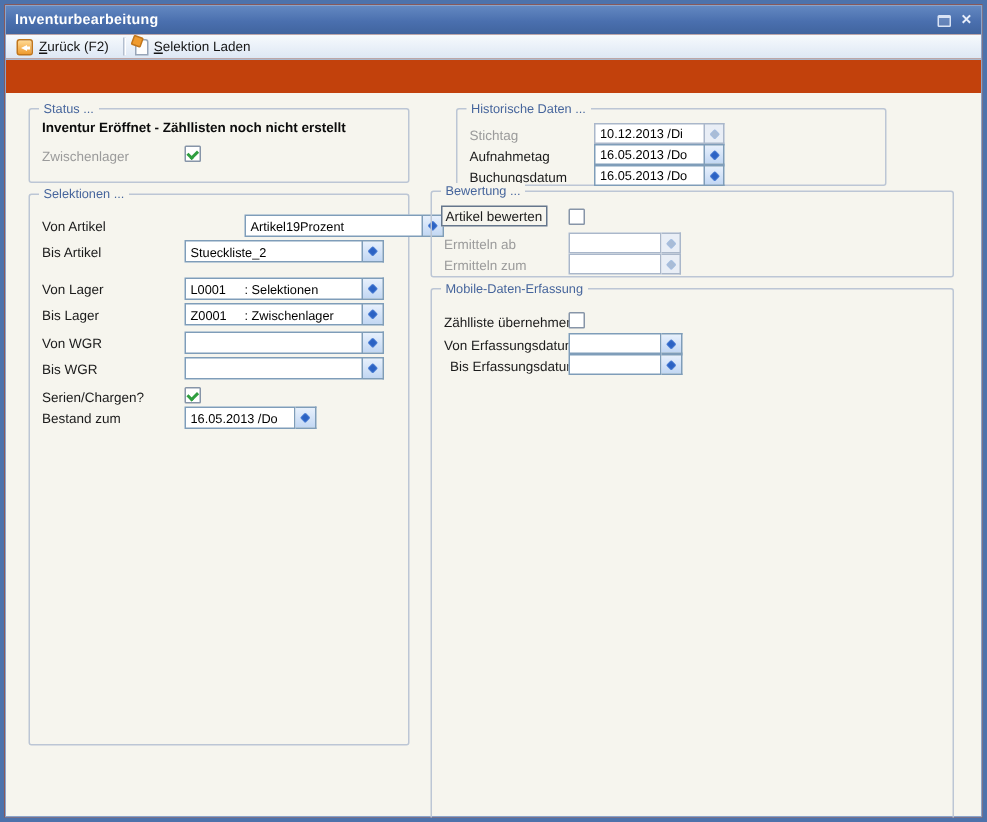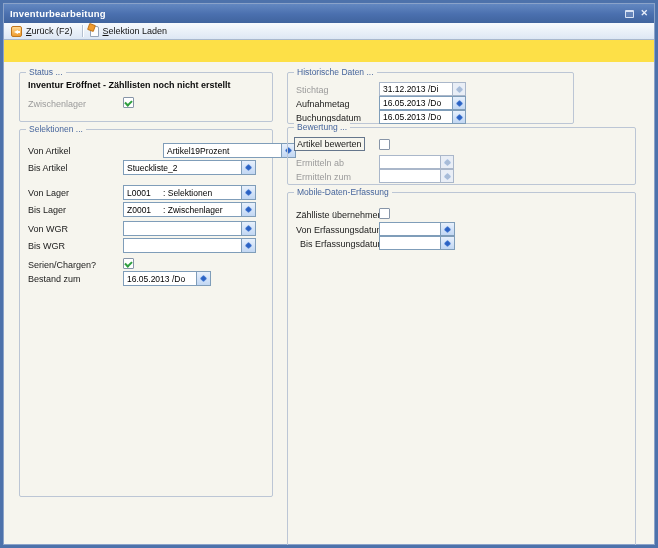--- a/index.html
+++ b/index.html
@@ -1,19 +1,19 @@
 <!DOCTYPE html>
 <html><head>
 <meta charset="utf-8">
 <style>
   html,body{margin:0;padding:0;background:#d8d8d8;}
   body{width:658px;height:548px;font-family:"Liberation Sans",sans-serif;-webkit-font-smoothing:antialiased;}
   .window{position:relative;width:658px;height:548px;box-sizing:border-box;
     border:3px solid #4d72ab;box-shadow:inset 0 0 0 1px #8ba3c9, 0 0 0 1px #2f5184;
-    background:#fde047;overflow:hidden;}
+    background:#c2410c;overflow:hidden;}
   
   .titlebar{position:absolute;left:1px;right:1px;top:1px;height:19px;
     background:linear-gradient(#6388c1,#4a6fae 55%,#40649e);
     display:flex;align-items:center;padding:0 6px;box-sizing:border-box;}
   .title{color:#ffffff;font-weight:bold;font-size:9.5px;letter-spacing:.2px;}
   .winctrls{margin-left:auto;display:flex;align-items:center;gap:6px;}
   .ctrl-restore{width:9px;height:8px;box-sizing:border-box;border:1px solid #d9e3f5;
     border-top:2px solid #d9e3f5;border-radius:1px;background:rgba(255,255,255,.15);cursor:default;}
   .ctrl-close{color:#e9effb;font-size:9px;font-weight:bold;line-height:9px;cursor:default;}
   
@@ -162,26 +162,26 @@
 
       <div class="lbl" style="left:8px;top:144px;">Bestand zum</div>
       <div class="field" style="left:103px;top:141px;">
         <div class="inp" style="width:74px;">16.05.2013 /Do</div>
         <div class="fbtn">
             <span class="diamond"></span>
           </div>
       </div>
     </div>
 
-    <div class="group" style="left:283px;top:10px;width:287px;height:52px;">
+    <div class="group" style="left:300px;top:10px;width:287px;height:52px;">
       <span class="gtitle">Historische Daten ...</span>
 
       <div class="lbl dis" style="left:8px;top:12px;">Stichtag</div>
       <div class="field h14 dis" style="left:91px;top:9px;">
-        <div class="inp" style="width:74px;">31.12.2013 /Di</div>
+        <div class="inp" style="width:74px;">10.12.2013 /Di</div>
         <div class="fbtn" style="width:13px;">
             <span class="diamond"></span>
           </div>
       </div>
 
       <div class="lbl" style="left:8px;top:26px;">Aufnahmetag</div>
       <div class="field h14" style="left:91px;top:23px;">
         <div class="inp" style="width:74px;">16.05.2013 /Do</div>
         <div class="fbtn" style="width:13px;">
             <span class="diamond"></span>

